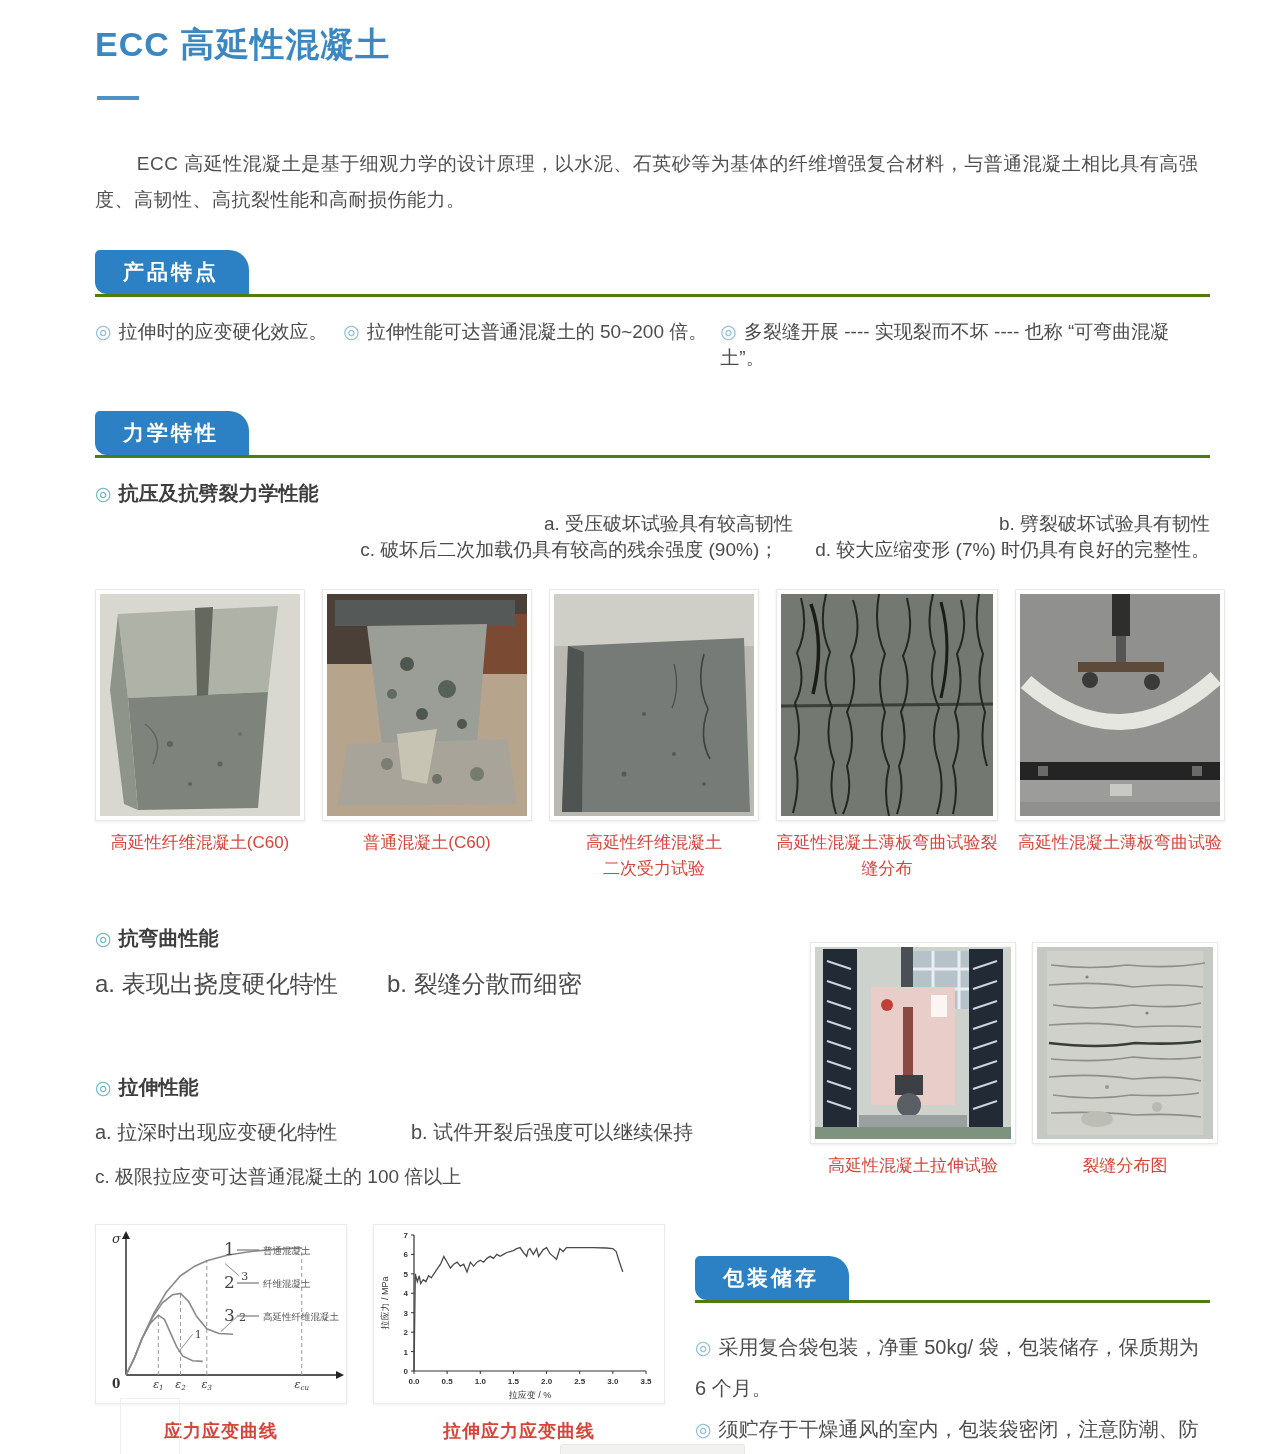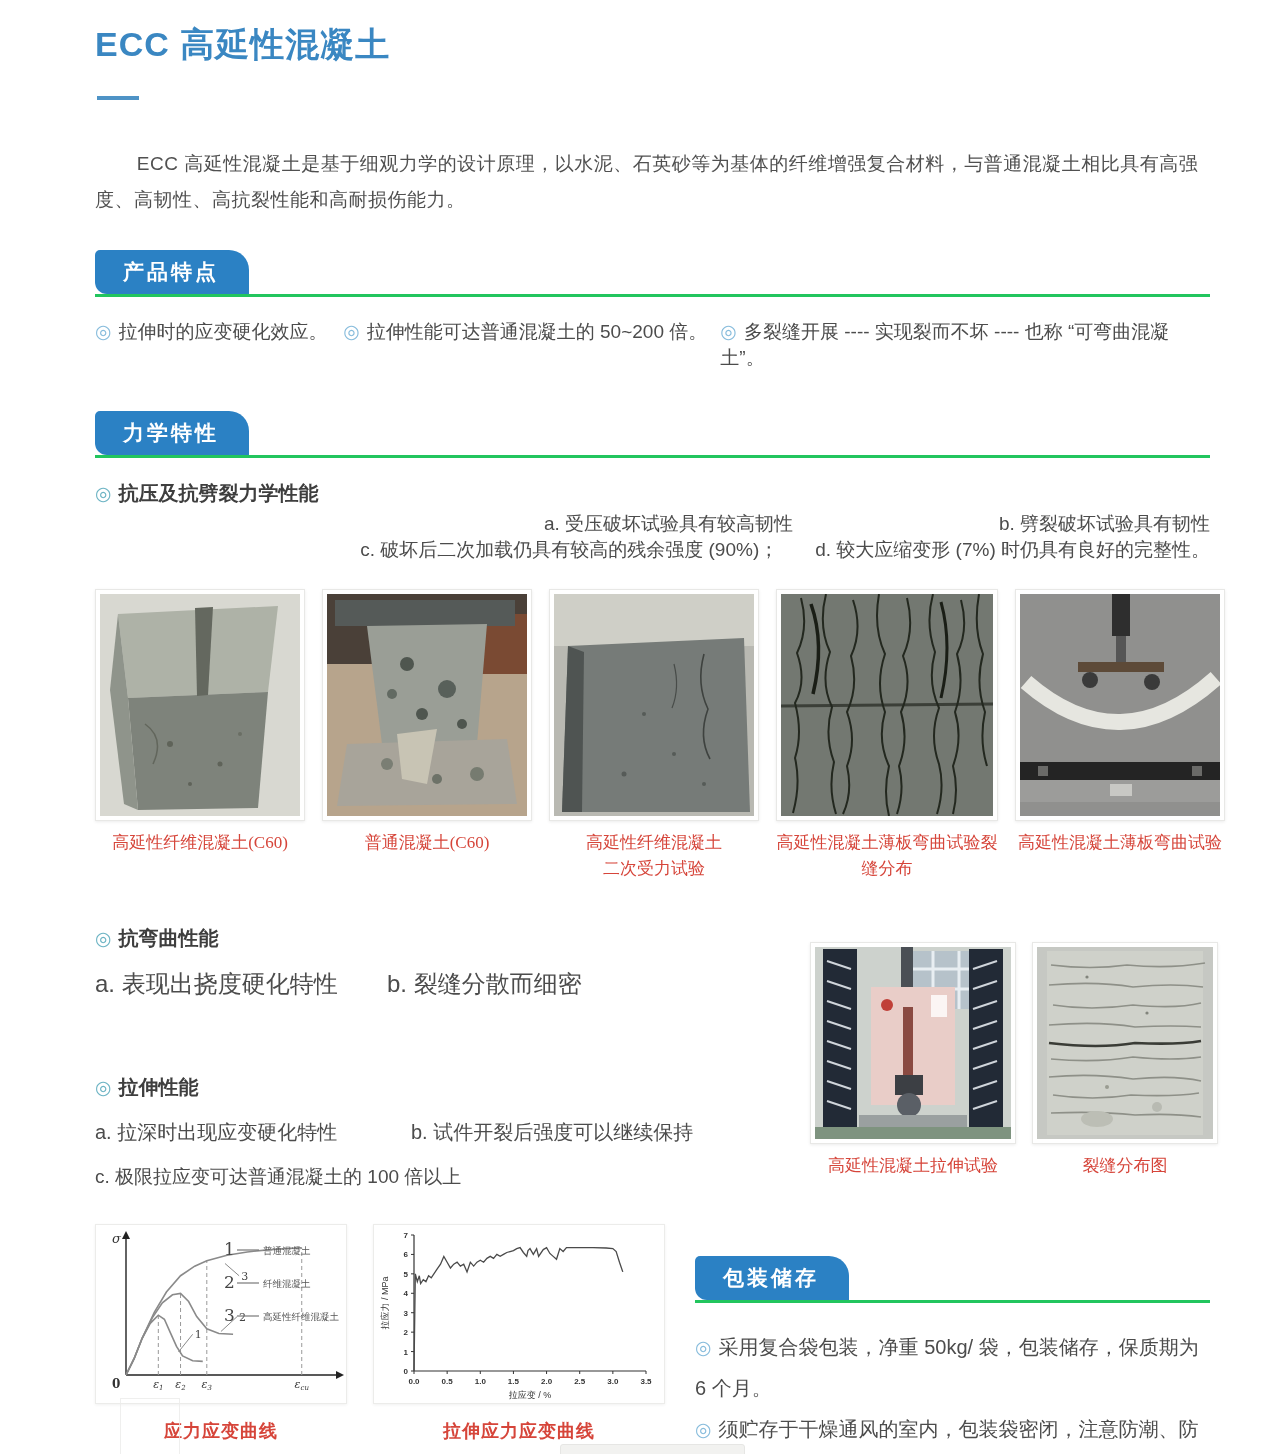--- a/index.html
+++ b/index.html
@@ -9,21 +9,21 @@
     font-family:"Liberation Sans","DejaVu Sans",sans-serif;
     color:#4c4c4c; position:relative;
   }
   .page { padding:14px 69px 10px 95px; }
 
   h1.title { font-size:34px; font-weight:bold; color:#3a87c2; margin:8px 0 0 0; letter-spacing:1px; }
   .title-underline { width:42px; height:4px; background:#4e93c6; margin:28px 0 0 2px; }
 
   .intro { margin:46px 0 0 0; font-size:19px; line-height:1.9; color:#505050; text-indent:2.2em; letter-spacing:0.5px; }
 
-  .sec-header { border-bottom:3px solid #22c55e; }
+  .sec-header { border-bottom:3px solid #4d7c0f; }
   .badge {
     display:inline-block; background:#2b81c4; color:#fff;
     font-size:21px; font-weight:bold; letter-spacing:3px;
     padding:8px 30px 8px 28px; border-radius:5px 20px 0 12px;
     vertical-align:bottom;
   }
   .mark { color:#87bcdc; font-size:19px; margin-right:7px; }
   .mark.teal { color:#6db4c4; }
 
   .bullet-row { display:flex; margin-top:22px; font-size:19px; color:#4c4c4c; }
@@ -37,21 +37,21 @@
 
   .photo-row { display:flex; gap:17px; margin-top:26px; }
   figure { margin:0; }
   .photo {
     background:#fff; border:1px solid #e8e8e6; padding:4px;
     box-shadow:0 1px 3px rgba(0,0,0,0.08);
   }
   .photo svg { display:block; }
   figcaption {
     margin-top:9px; color:#d6453a; font-size:17px; text-align:center;
-    line-height:1.5; white-space:pre-line;font-family:Liberation Serif, serif;
+    line-height:1.5; white-space:pre-line;
   }
 
   .mid-flex { display:flex; margin-top:18px; }
   .mid-left { flex:1; padding-top:4px; }
   .mid-right { width:400px; display:flex; gap:16px; align-items:center;margin-top:32px; }
   .bend-row { display:flex; margin-top:16px; font-size:24px; }
   .bend-row .c1 { width:292px; }
   .tension-block { margin-top:74px; }
   .tension-row { display:flex; margin-top:18px; font-size:20px; }
   .tension-row .c1 { width:316px; }

